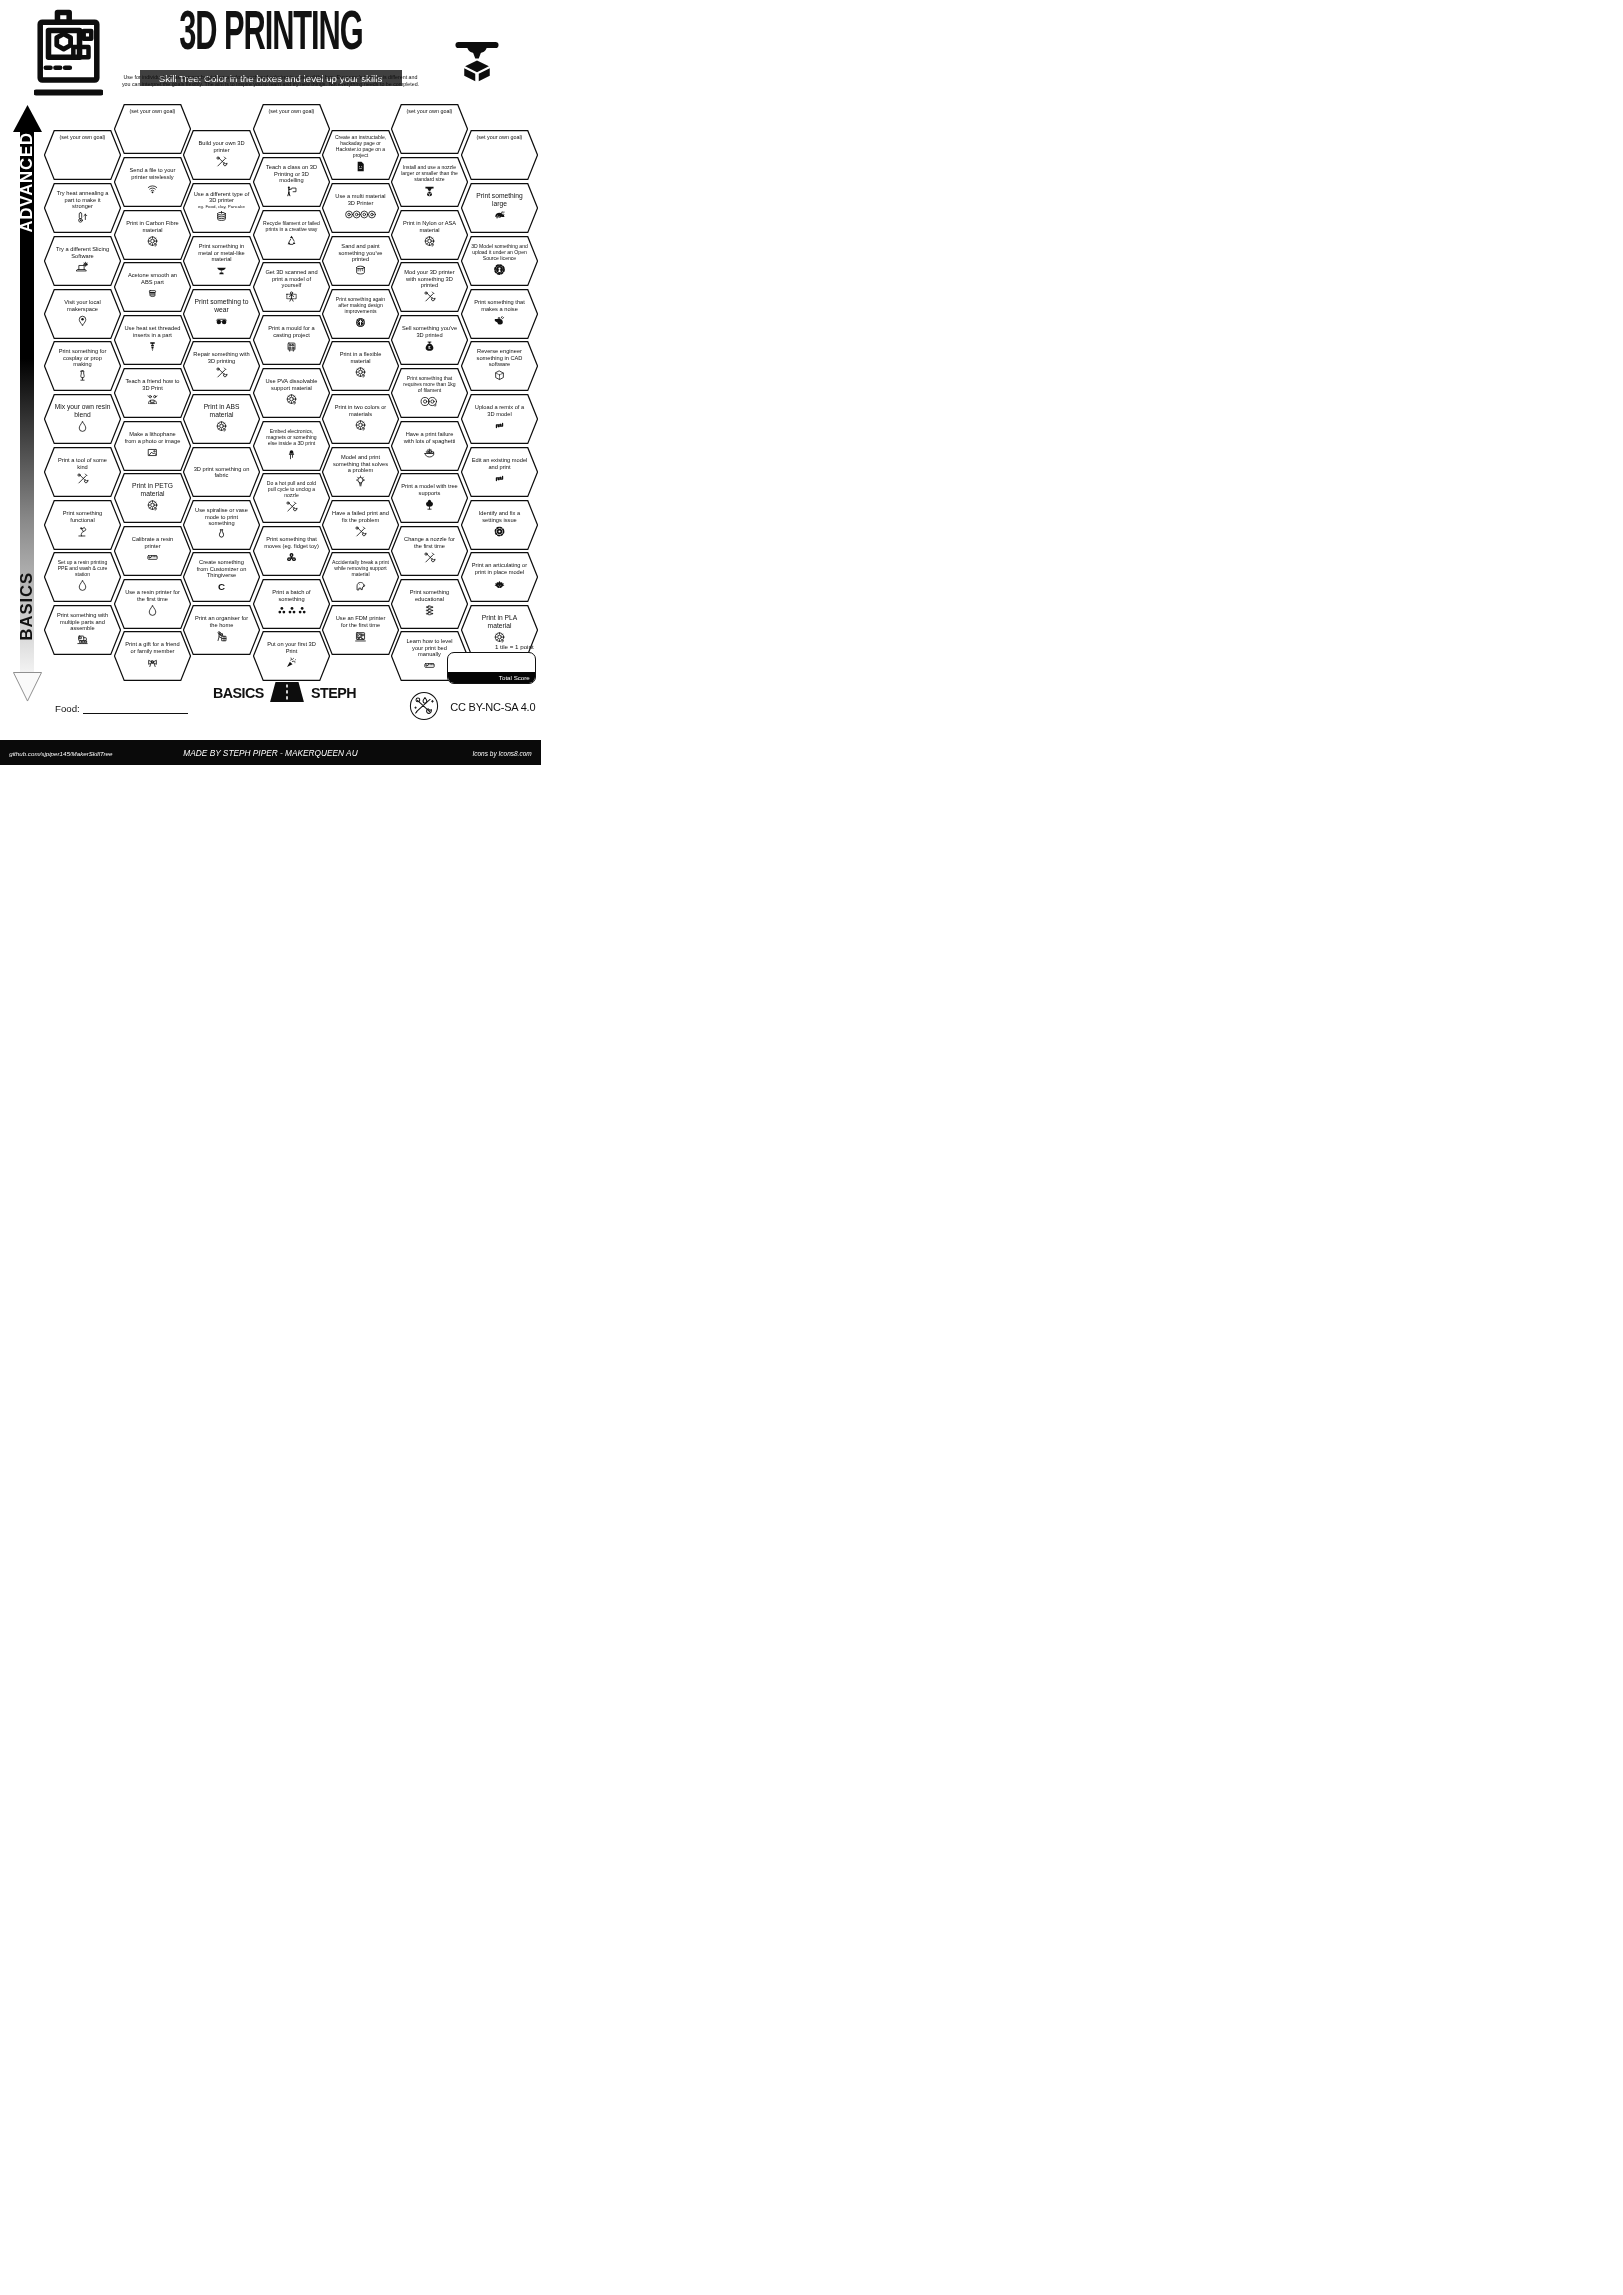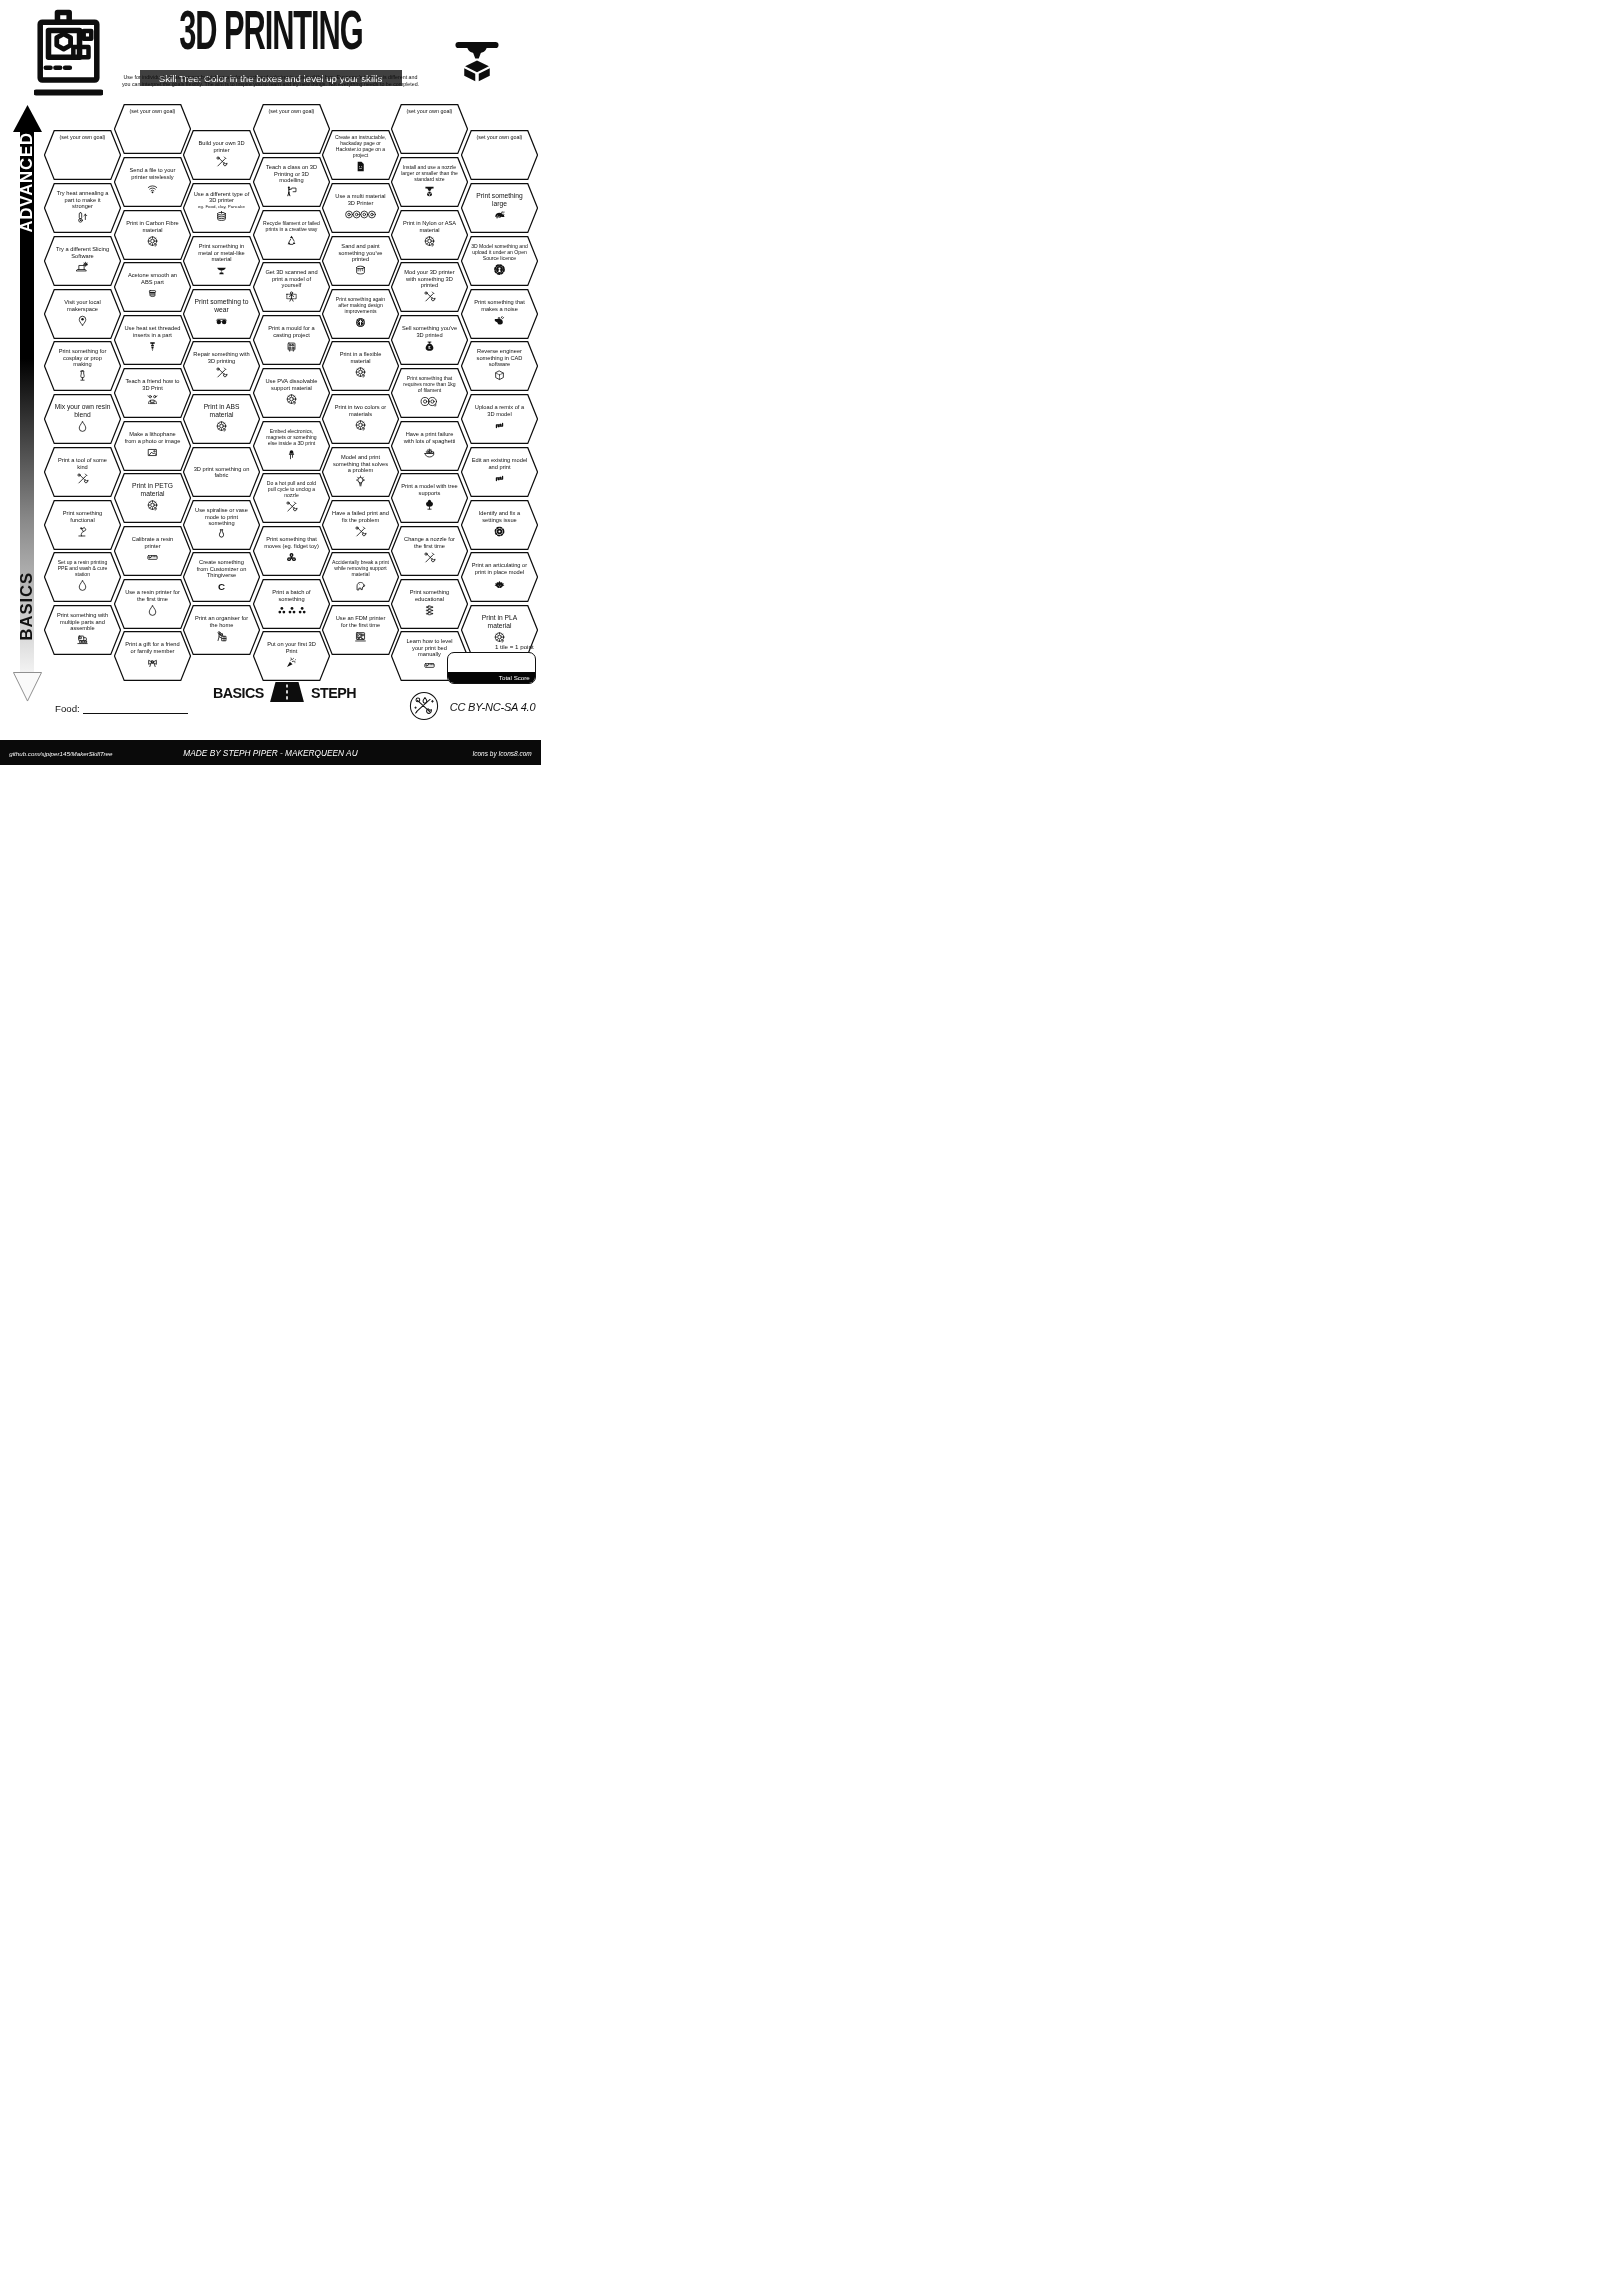--- a/index.html
+++ b/index.html
@@ -40,21 +40,21 @@
   .start-row{position:absolute;left:28px;right:0;top:682px;display:flex;align-items:center;
         justify-content:center;gap:6.5px;}
   .start-word{font-size:14.3px;font-weight:900;letter-spacing:-0.5px;}
   .name-row{position:absolute;left:55px;top:703px;font-size:9.7px;display:flex;align-items:flex-end;}
   .name-line{display:inline-block;width:105px;height:10.2px;border-bottom:1.1px solid #111;margin-left:3.7px;}
   .score-note{position:absolute;right:7.4px;top:643px;font-size:6.2px;}
   .score-box{position:absolute;right:4.6px;top:652px;width:87px;height:30px;border:0.9px solid #111;
         border-radius:7px;overflow:hidden;background:#fff;}
   .score-band{position:absolute;left:0;right:0;bottom:0;height:10.6px;background:#050505;color:#fff;
         display:flex;align-items:center;justify-content:flex-end;padding-right:5.6px;font-size:6.2px;}
-  .license{position:absolute;right:5.6px;top:691px;display:flex;align-items:center;gap:11px;font-style:italic;}
+  .license{position:absolute;right:5.6px;top:691px;display:flex;align-items:center;gap:11px;}
   .license .cc-text{font-size:11px;letter-spacing:-0.2px;}
   .footer{position:absolute;left:0;bottom:0;width:100%;height:25px;background:#0a0a0a;color:#fff;}
   .footer span{position:absolute;top:50%;transform:translateY(-50%);white-space:nowrap;font-style:italic;}
   .footer .f-left{left:9.3px;font-size:6.2px;}
   .footer .f-center{left:50%;transform:translate(-50%,-50%);font-size:8.3px;}
   .footer .f-right{right:9.3px;font-size:6.5px;}
 </style>
 </head>
 <body>
 

